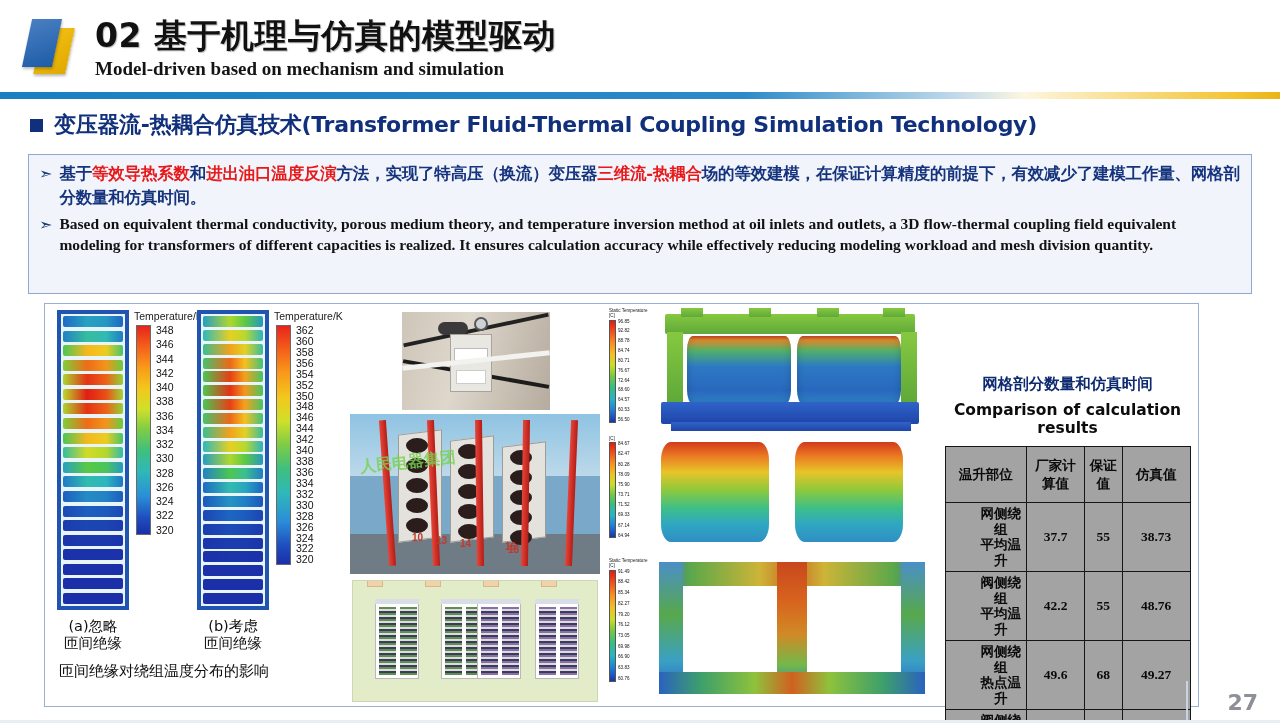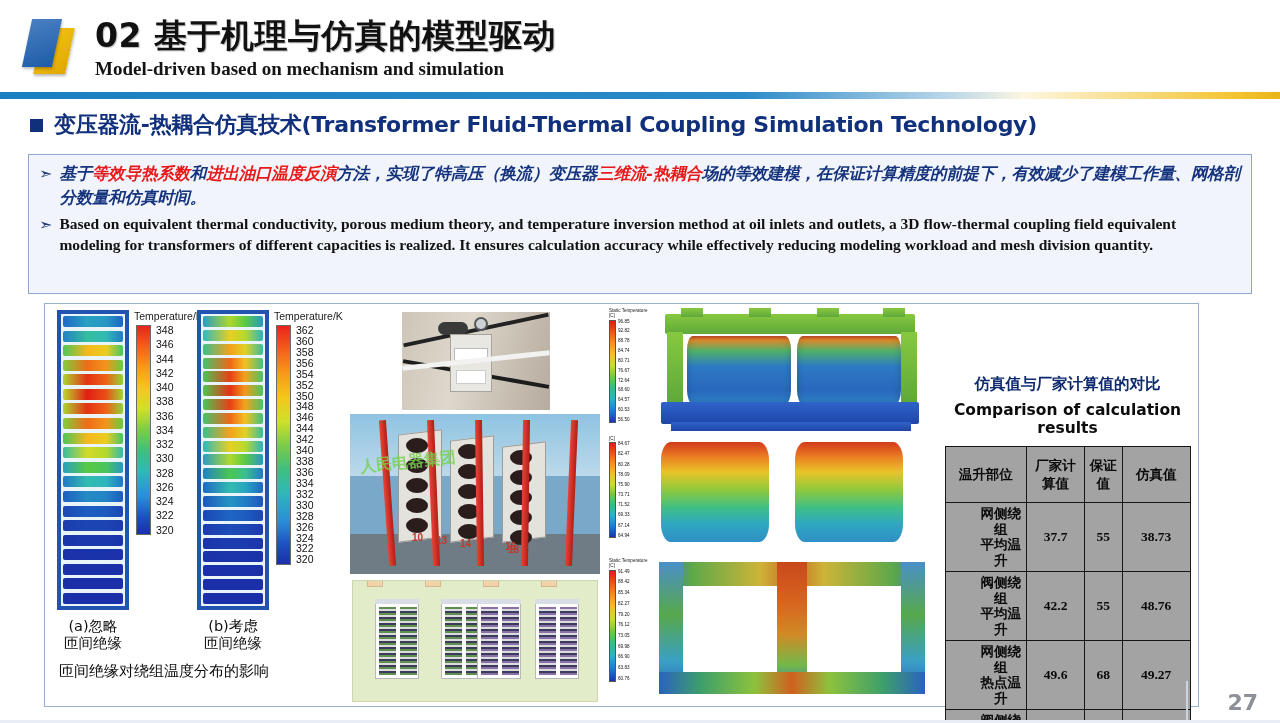--- a/index.html
+++ b/index.html
@@ -59,21 +59,21 @@
   .descbox {
     position:absolute; left:28px; top:154px; width:1224px; height:140px;
     border:1px solid #8fa9d0; background:#f1f5fb;
   }
   .drow { display:flex; align-items:flex-start; gap:7px; padding:0 10px; }
   .drow.cn { padding-top:7px; }
   .drow.en { padding-top:2px; }
   .arrow { color:#1e3a7a; font-size:16px; line-height:1.35; flex:0 0 auto; padding-top:1px; }
   .cn-txt {
     font-size:16.5px; font-weight:bold; color:#16347e; line-height:1.47;
-    font-family:"DejaVu Sans","Liberation Sans",sans-serif; letter-spacing:-.2px;font-style:italic;
+    font-family:"DejaVu Sans","Liberation Sans",sans-serif; letter-spacing:-.2px;
   }
   .en-txt {
     font-size:15.5px; font-weight:bold; color:#121212; line-height:1.38;
     font-family:"Liberation Serif","DejaVu Serif",serif;
   }
   .hl { color:#e8191a; }
 
   
   .panel {
     position:absolute; left:44px; top:303px; width:1155px; height:404px;
@@ -527,21 +527,21 @@
           <div style="position:absolute;left:0;top:0;width:266px;height:24px;background:linear-gradient(to right,#3470c8,#5ca84a 12%,#cdb438 38%,#c86c22 50%,#cdb438 62%,#5ca84a 88%,#3470c8);"></div>
           <div style="position:absolute;left:0;top:0;width:24px;height:132px;background:linear-gradient(to bottom,#4a8fc8,#57a84c 40%,#3aa0c4 75%,#2a62c0);"></div>
           <div style="position:absolute;left:242px;top:0;width:24px;height:132px;background:linear-gradient(to bottom,#4a8fc8,#57a84c 40%,#3aa0c4 75%,#2a62c0);"></div>
           <div style="position:absolute;left:118px;top:0;width:30px;height:132px;background:linear-gradient(to bottom,#c8481c,#d8641e 30%,#d08a26 55%,#73b84a 78%,#2f74c4);"></div>
           <div style="position:absolute;left:0;top:110px;width:266px;height:22px;background:linear-gradient(to right,#2a62c0,#3ea06a 16%,#8ec23c 36%,#d06020 50%,#8ec23c 64%,#3ea06a 84%,#2a62c0);"></div>
         </div>
       </div>
     </div>
 
     <div class="tblbox">
-      <div class="tbl-t1">仿真值与厂家计算值的对比</div>
+      <div class="tbl-t1">网格剖分数量和仿真时间</div>
       <div class="tbl-t2">Comparison of  calculation results</div>
       <table class="cmp">
         <thead>
           <tr>
             <th class="col-a">温升部位</th>
             <th class="col-b">厂家计算值</th>
             <th class="col-c">保证值</th>
             <th class="col-d">仿真值</th>
           </tr>
         </thead>

